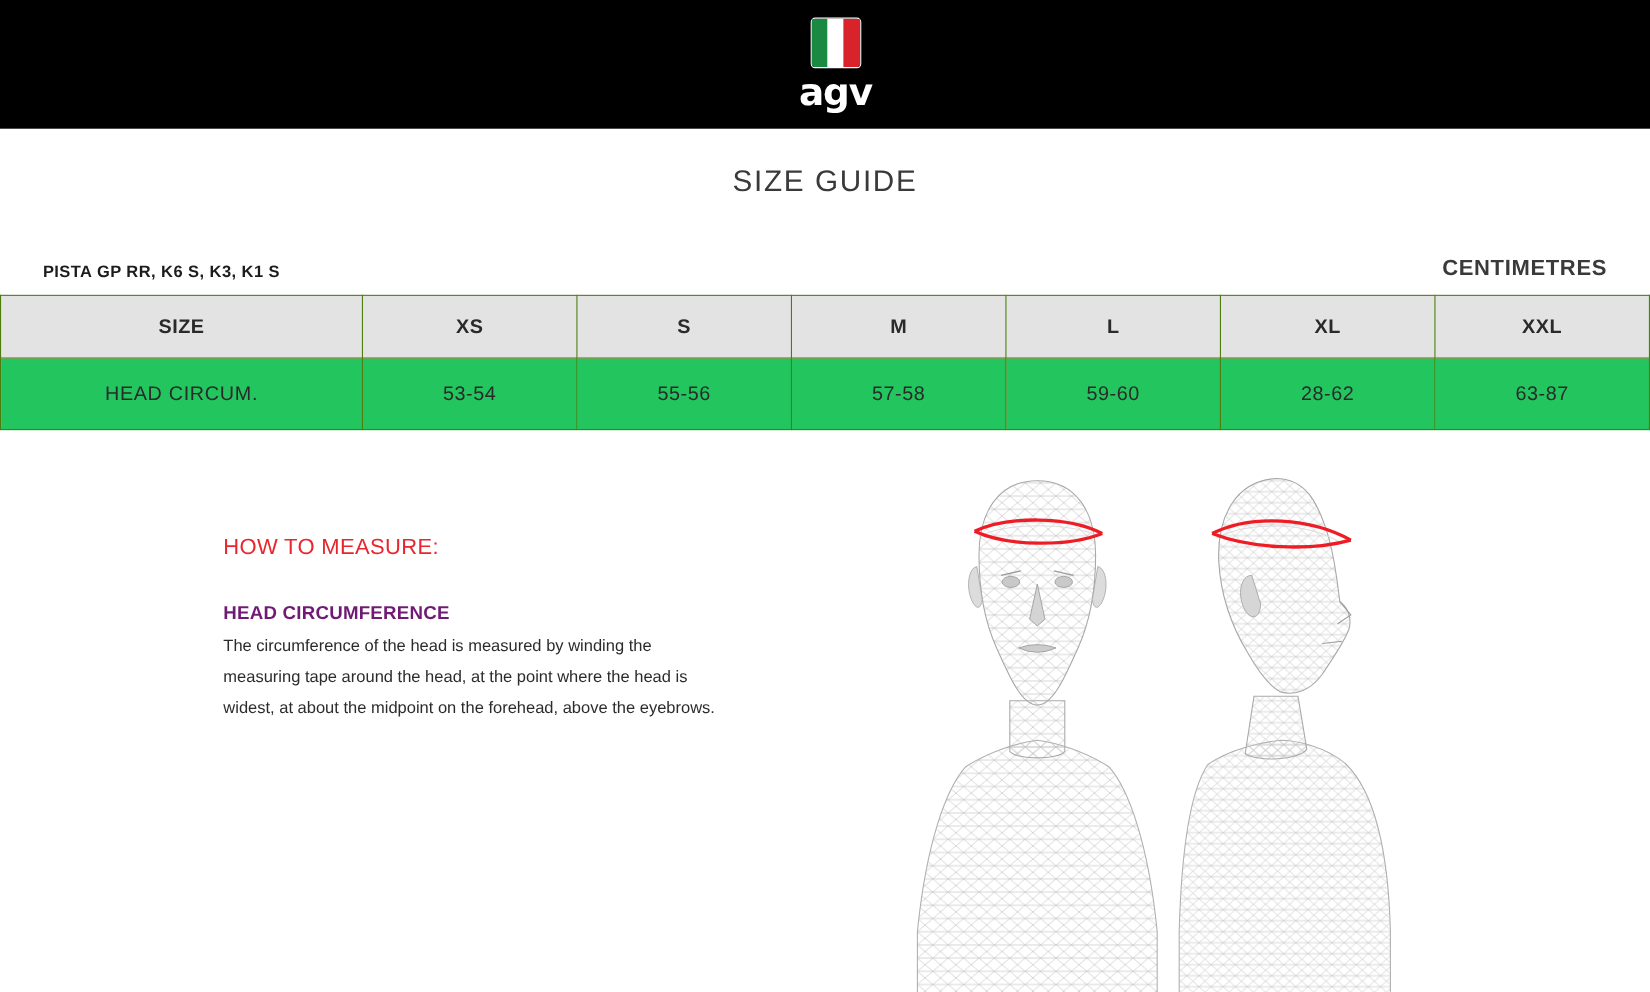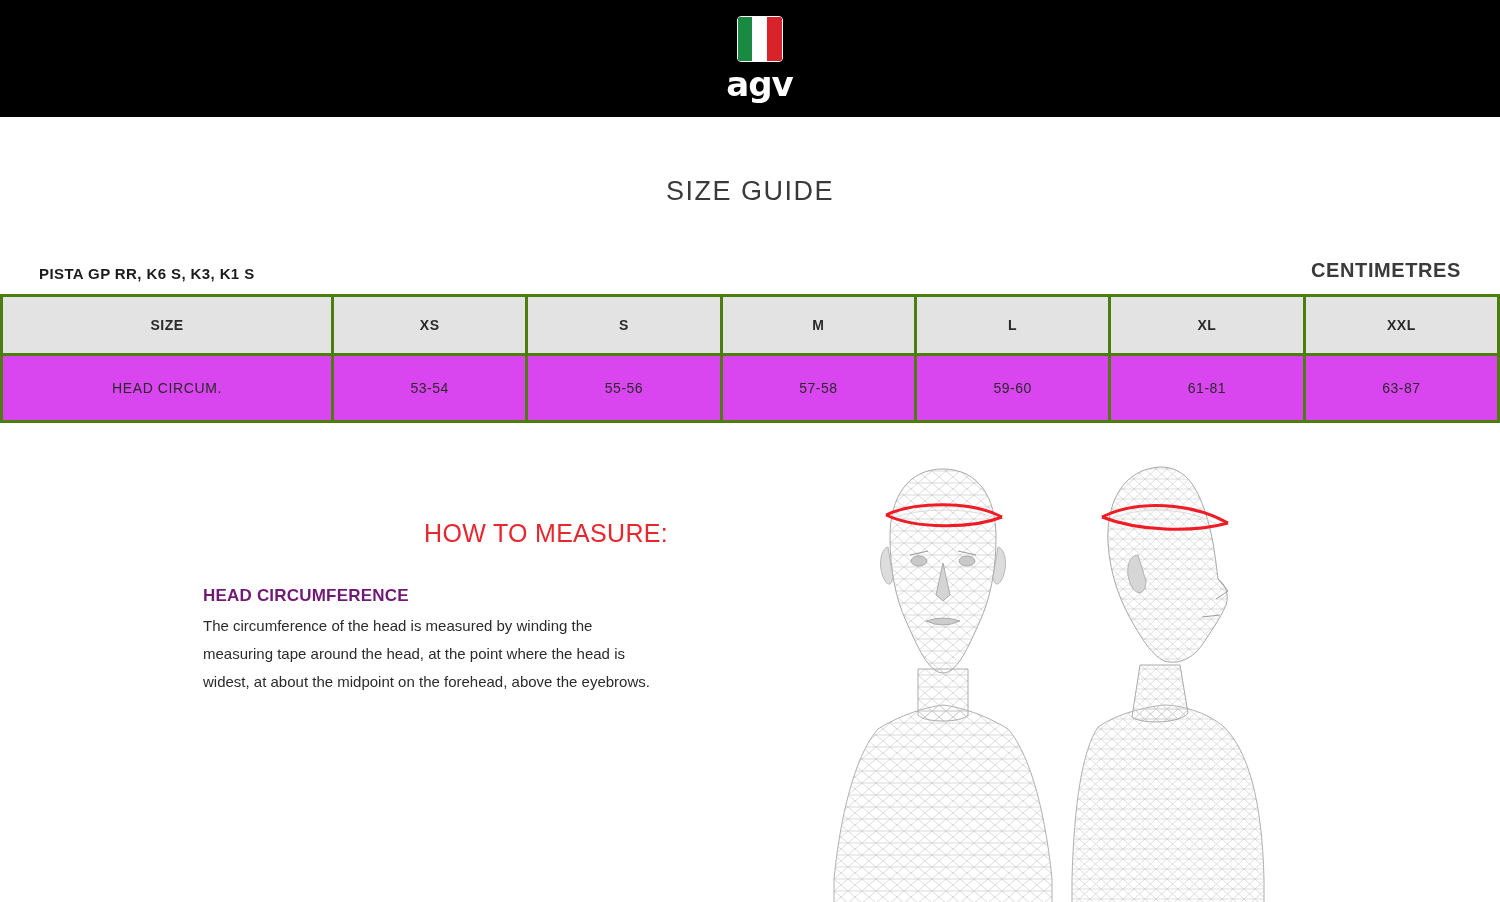--- a/index.html
+++ b/index.html
@@ -59,21 +59,21 @@
     font-family: "DejaVu Sans", sans-serif;
   }
 
   
   .page-title {
     text-align: center;
     font-size: 27px;
     letter-spacing: 1.5px;
     color: #3a3a3a;
     font-weight: 400;
-    margin-top: 59px;
+    margin-top: 33px;
   }
 
   
   .meta-row {
     display: flex;
     align-items: flex-end;
     justify-content: space-between;
     padding: 0 39px;
     margin-top: 52px;
     box-sizing: border-box;
@@ -93,37 +93,37 @@
 
   
   .size-table {
     width: 100%;
     border-collapse: collapse;
     margin-top: 12px;
     table-layout: fixed;
   }
   .size-table th,
   .size-table td {
-    border: 3px solid #4d7c0f;
+    border: 1px solid #4d7c0f;
     text-align: center;
-    font-size: 14px;
+    font-size: 18px;
     font-weight: 400;
     color: #2a2a2a;
     letter-spacing: 0.5px;
   }
   .size-table thead th {
     background: #e3e3e3;
     height: 54px;
     font-weight: 700;
   }
   .size-table thead th.first-col {
     font-weight: 700;
   }
   .size-table tbody td {
-    background: #d946ef;
+    background: #22c55e;
     height: 62px;
   }
   .size-table .first-col {
     width: 326px;
   }
   .size-table tbody td.first-col {
     letter-spacing: 0.6px;
   }
 
   
@@ -134,25 +134,24 @@
     box-sizing: border-box;
     position: relative;
   }
   .measure-col {
     width: 640px;
     padding-left: 175px;
     box-sizing: border-box;
   }
   .how-to {
     color: #e8262d;
-    font-size: 25px;
+    font-size: 20px;
     font-weight: 400;
     letter-spacing: 0.3px;
     margin: 0 0 38px 0;
-    text-align: right;
   }
   .measure-subtitle {
     font-size: 17px;
     font-weight: 700;
     color: #701a75;
     letter-spacing: 0.2px;
     margin: 0 0 6px 0;
   }
   .measure-body {
     font-size: 15px;
@@ -207,21 +206,21 @@
       <th>XXL</th>
     </tr>
   </thead>
   <tbody>
     <tr>
       <td class="first-col">HEAD CIRCUM.</td>
       <td>53-54</td>
       <td>55-56</td>
       <td>57-58</td>
       <td>59-60</td>
-      <td>61-81</td>
+      <td>28-62</td>
       <td>63-87</td>
     </tr>
   </tbody>
 </table>
 
 <div class="lower">
   <div class="measure-col">
     <h2 class="how-to">HOW TO MEASURE:</h2>
     <h3 class="measure-subtitle">HEAD CIRCUMFERENCE</h3>
     <p class="measure-body">The circumference of the head is measured by winding the measuring tape around the head, at the point where the head is widest, at about the midpoint on the forehead, above the eyebrows.</p>

